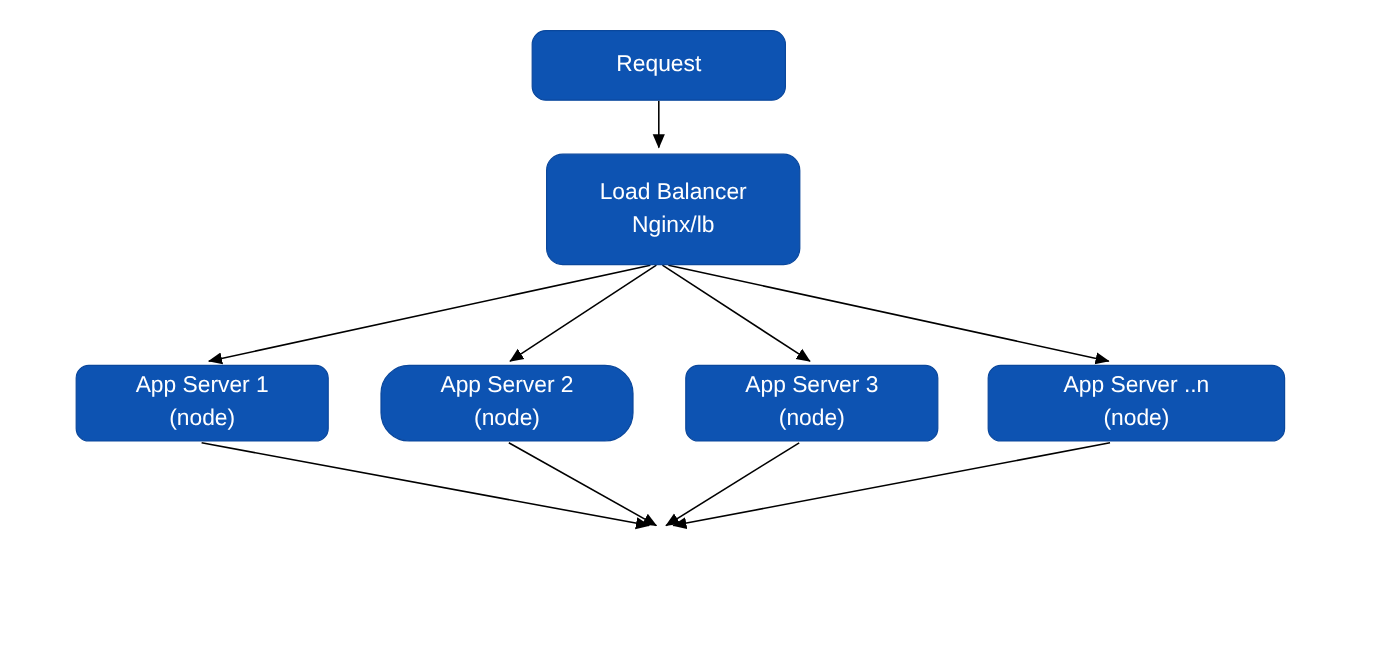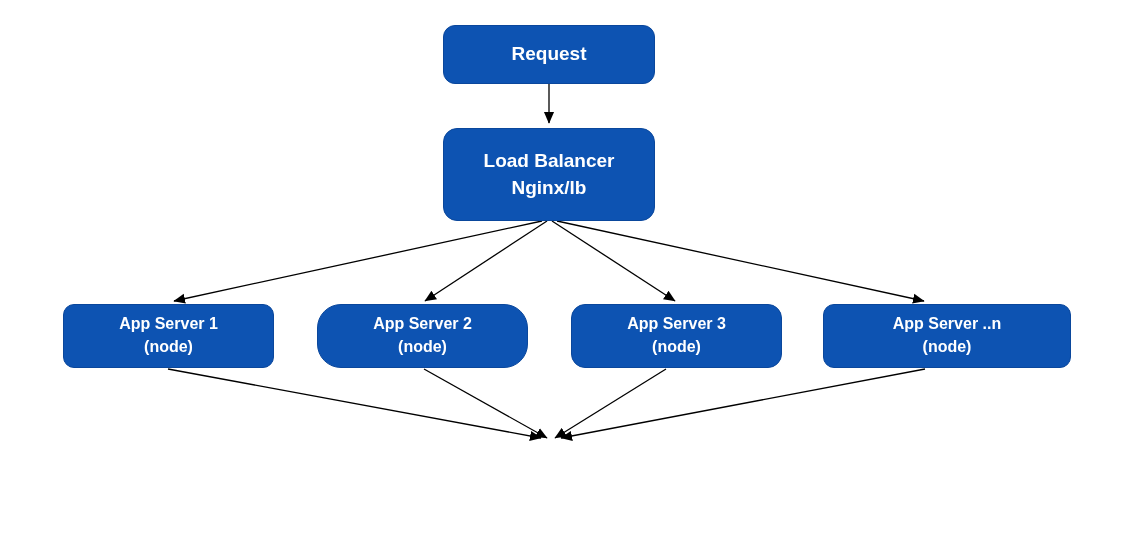--- a/index.html
+++ b/index.html
@@ -41,34 +41,33 @@
     position: absolute;
     box-sizing: border-box;
     background: var(--node-fill);
     border: 1px solid var(--node-border);
     color: var(--text);
     display: flex;
     flex-direction: column;
     justify-content: center;
     text-align: center;
     line-height: 1.42;
-    font-weight: bold;
   }
   .node .lbl { white-space: nowrap; }
   .big   { font-size: 19px; }
-  .small { font-size: 16px; }
+  .small { font-size: 19px; }
   .r12 { border-radius: 12px; }
   .r14 { border-radius: 14px; }
   .r10 { border-radius: 11px; }
 
   #node-request       { left: 443px; top: 25px;  width: 212px; height: 59px; }
-  #node-load-balancer { left: 443px; top: 128px; width: 212px; height: 93px; }
+  #node-load-balancer { left: 455px; top: 128px; width: 212px; height: 93px; }
   #node-app1          { left: 63px;  top: 304px; width: 211px; height: 64px; }
   #node-app2          { left: 317px; top: 304px; width: 211px; height: 64px; border-radius: 24px; }
-  #node-app3          { left: 571px; top: 304px; width: 211px; height: 64px; border-radius: 14px; }
+  #node-app3          { left: 571px; top: 304px; width: 211px; height: 64px; }
   #node-appn          { left: 823px; top: 304px; width: 248px; height: 64px; }
   #node-session-store { left: 443px; top: 442px; width: 212px; height: 95px; }
 </style>
 </head>
 <body>
 
 <div class="canvas">
 
   <svg class="arrow-layer" viewBox="0 0 1144 548" xmlns="http://www.w3.org/2000/svg">
     <defs>

